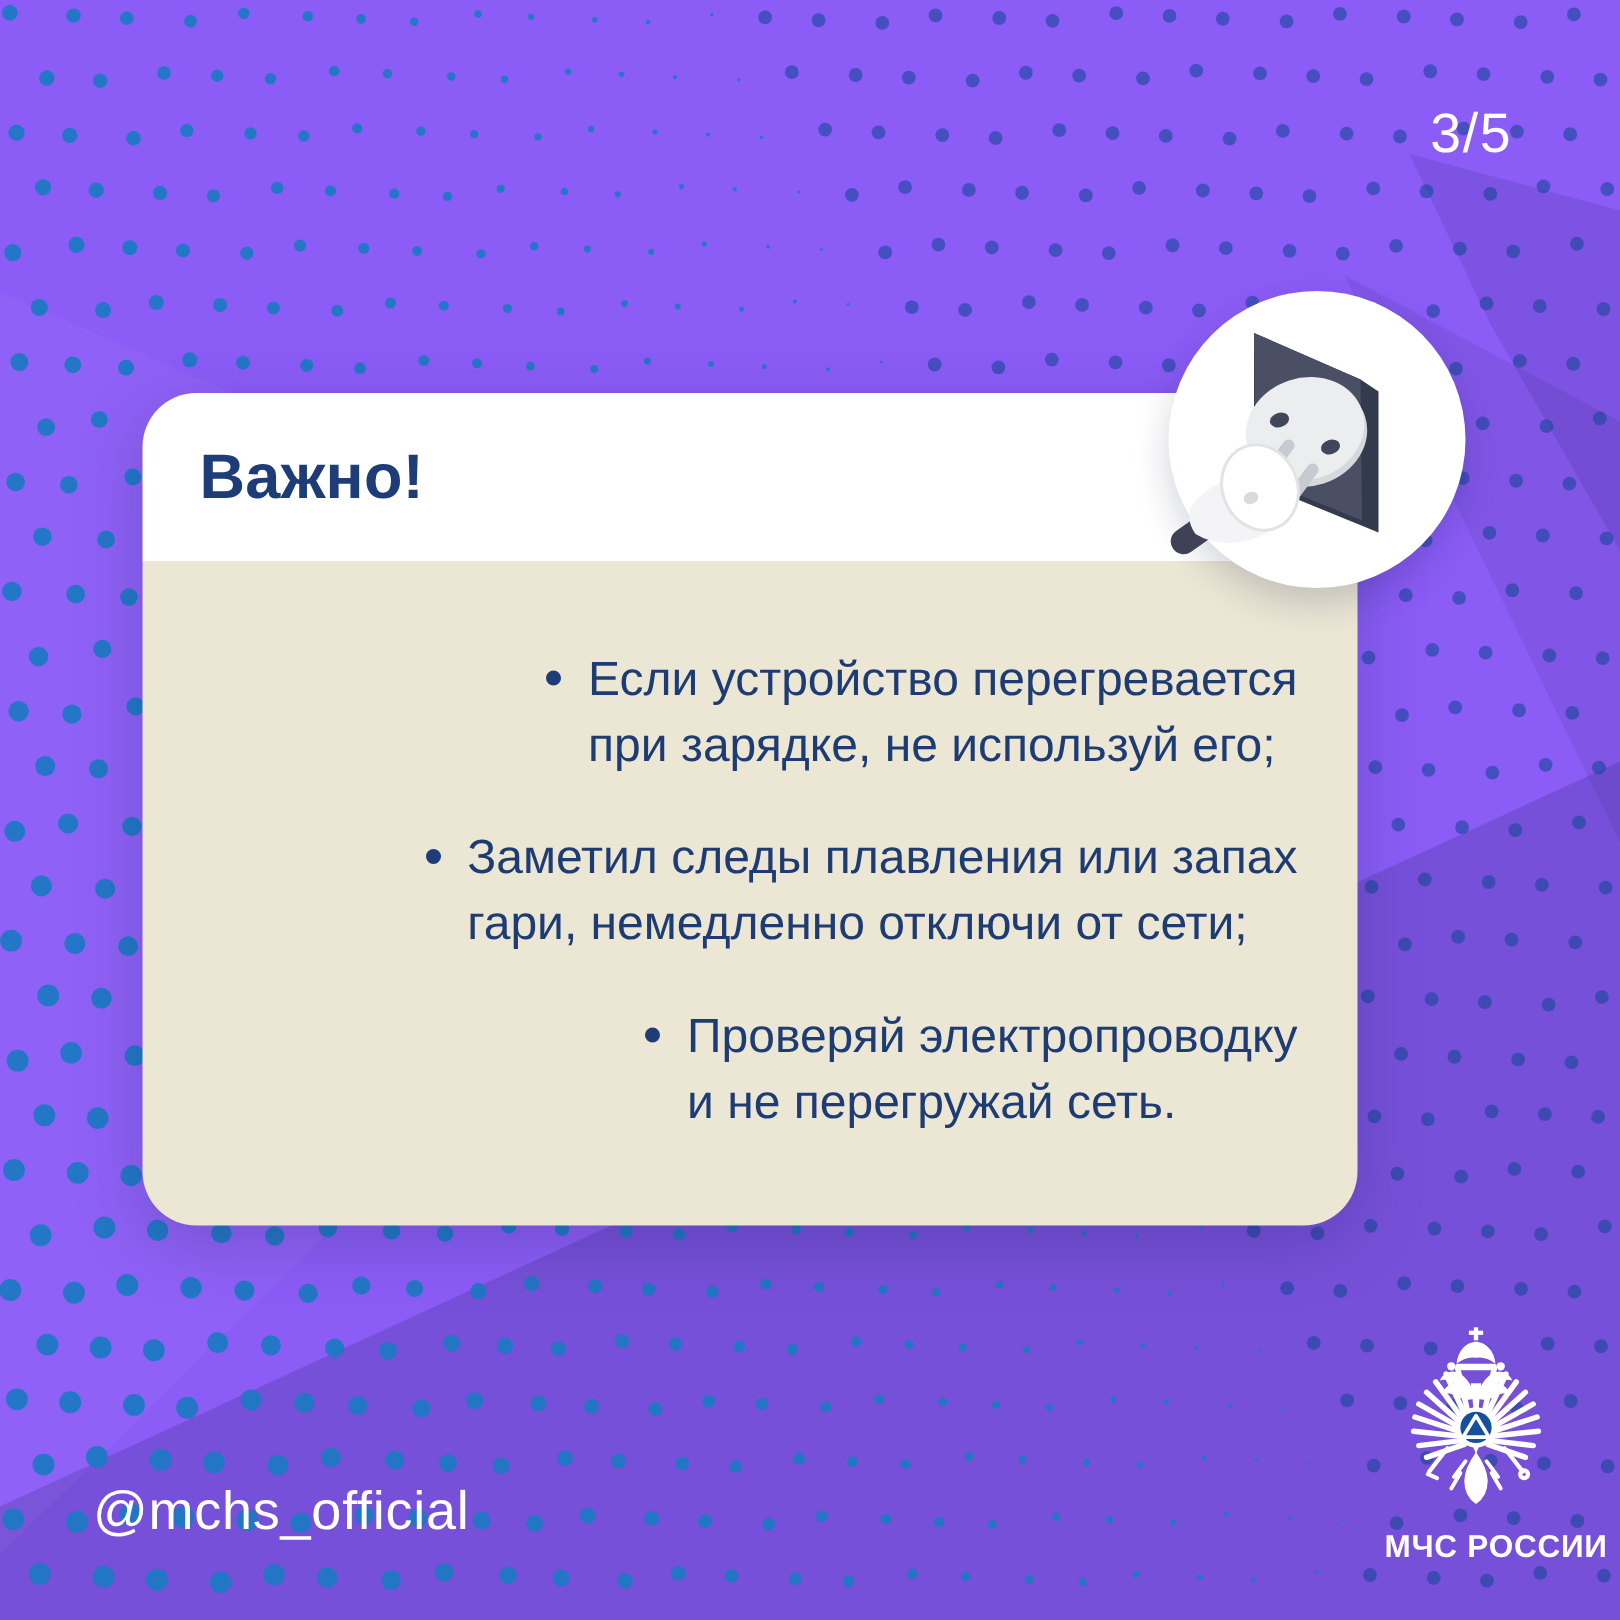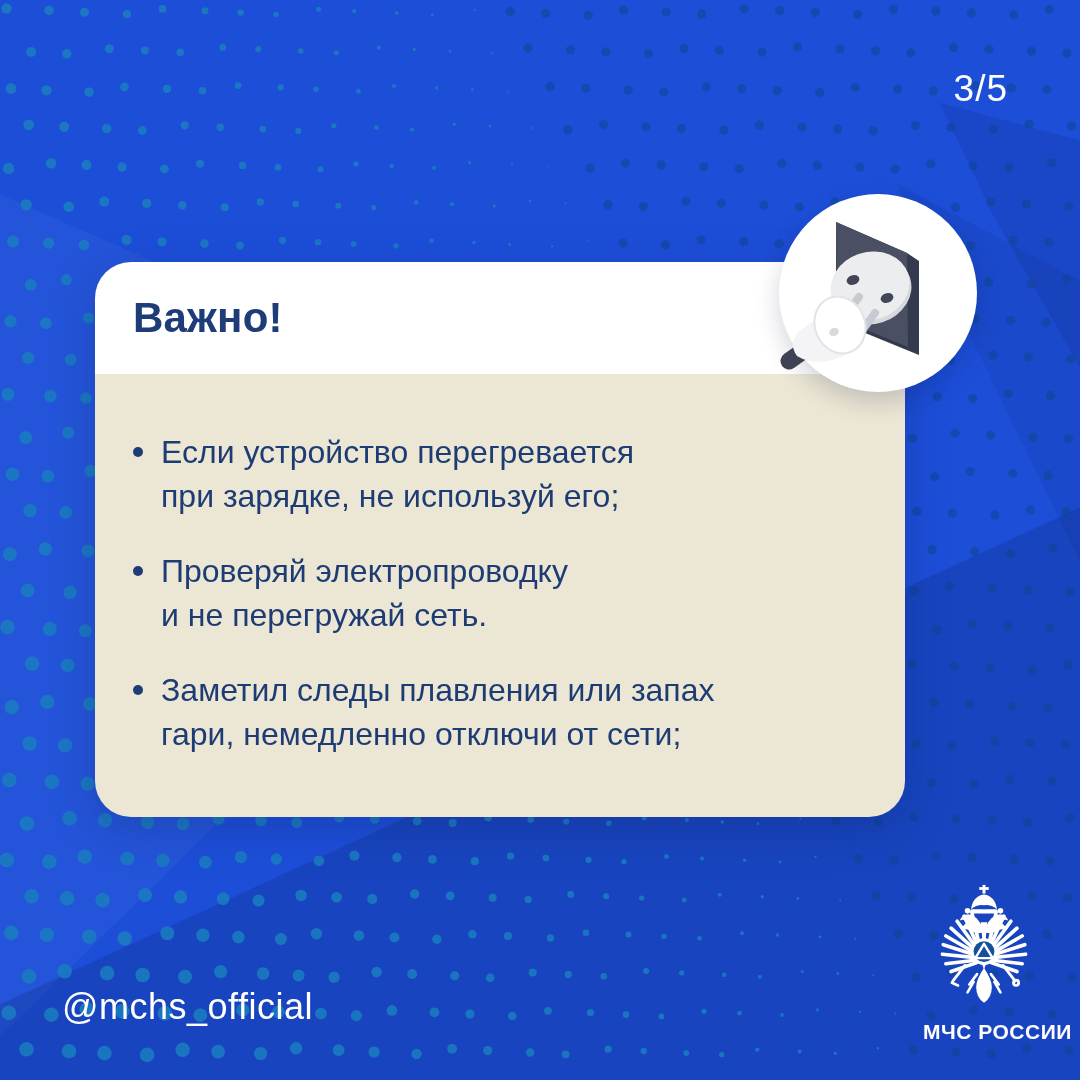--- a/index.html
+++ b/index.html
@@ -1,18 +1,18 @@
 <!DOCTYPE html>
 <html><head>
 <meta charset="utf-8">
 <style>
   html,body{margin:0;padding:0;background:#0b2f66;}
   #canvas{
     position:relative;width:1080px;height:1080px;overflow:hidden;
-    background:#1d4ed8;
+    background:#8b5cf6;
     font-family:"Liberation Sans","DejaVu Sans",sans-serif;
   }
   
   .facet{position:absolute;inset:0;pointer-events:none;}
   .facet-a{background:rgba(0,8,40,.14);clip-path:polygon(0 93%,100% 47%,100% 100%,0 100%);}
   .facet-b{background:rgba(0,10,45,.10);clip-path:polygon(87% 9.5%,100% 13%,100% 34%,92% 20%);}
   .facet-c{background:rgba(255,255,255,.035);clip-path:polygon(0 18%,55% 42%,0 96%);}
   .facet-d{background:rgba(0,10,45,.07);clip-path:polygon(83% 17%,100% 26%,100% 52%);}
   #dots{position:absolute;left:0;top:0;}
 
@@ -26,21 +26,21 @@
   .card-header{
     height:112px;background:#ffffff;border-radius:36px 36px 0 0;
     display:flex;align-items:center;padding-left:38px;box-sizing:border-box;
   }
   .card-title{color:#1e3c78;font-size:42px;font-weight:700;letter-spacing:.2px;}
   .card-body{
     background:#ece6d4;border-radius:0 0 36px 36px;height:443px;
     box-sizing:border-box;padding:56px 40px 0 38px;
   }
   .tips{list-style:none;margin:0;padding:0;}
-  .tips li{display:flex;align-items:flex-start;margin:0 0 31px 0;}
+  .tips li{display:flex;align-items:flex-start;margin:0 0 31px 0;justify-content:flex-end;}
   .bullet-dot{flex:none;width:10px;height:10px;border-radius:50%;
               background:#1e3c78;margin:17px 18px 0 0;}
   .tip-text{color:#1e3c74;font-size:32px;line-height:44px;white-space:pre-line;}
 
   .badge{
     position:absolute;left:779px;top:194px;width:198px;height:198px;
     background:#ffffff;border-radius:50%;
     box-shadow:0 10px 24px rgba(5,20,60,.18);
   }
   .badge svg{display:block;}
@@ -918,27 +918,27 @@
     </div>
     <div class="card-body">
       <ul class="tips">
         <li>
           <span class="bullet-dot"></span>
           <span class="tip-text">Если устройство перегревается
 при зарядке, не используй его;</span>
         </li>
         <li>
           <span class="bullet-dot"></span>
-          <span class="tip-text">Проверяй электропроводку
-и не перегружай сеть.</span>
+          <span class="tip-text">Заметил следы плавления или запах
+гари, немедленно отключи от сети;</span>
         </li>
         <li>
           <span class="bullet-dot"></span>
-          <span class="tip-text">Заметил следы плавления или запах
-гари, немедленно отключи от сети;</span>
+          <span class="tip-text">Проверяй электропроводку
+и не перегружай сеть.</span>
         </li>
       </ul>
     </div>
   </div>
 
   <div class="badge">
     <svg width="198" height="198" viewBox="0 0 198 198">
 
       <path d="M57,28 L128,59 L140,67 L140,161 L69,132 L57,124 Z" fill="#343a4d"></path>
       <path d="M57,28 L128,59 L129,153 L58,124 Z" fill="#4a4f63"></path>

